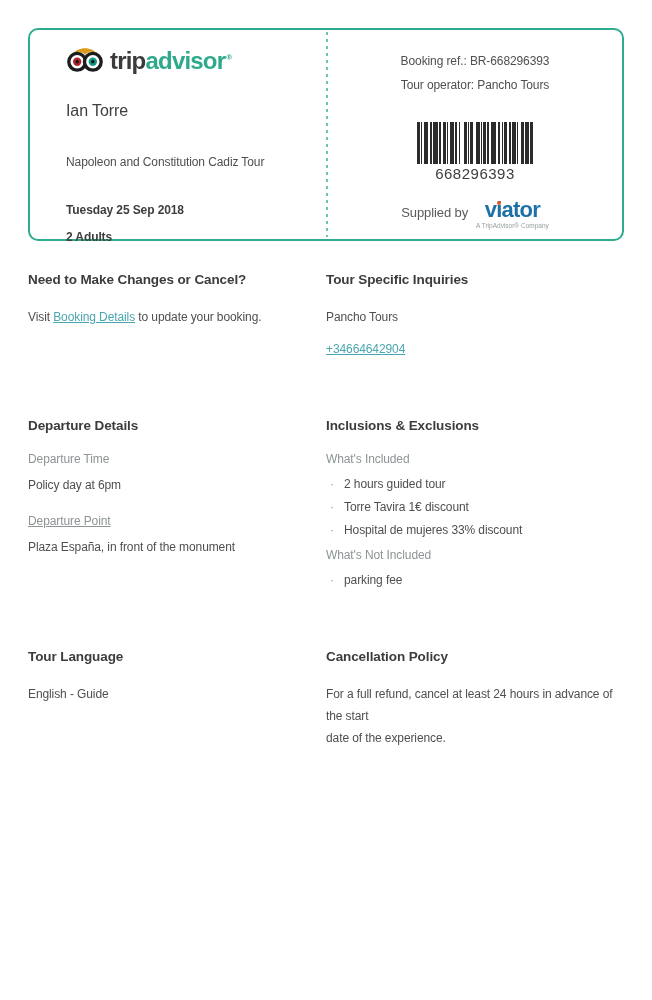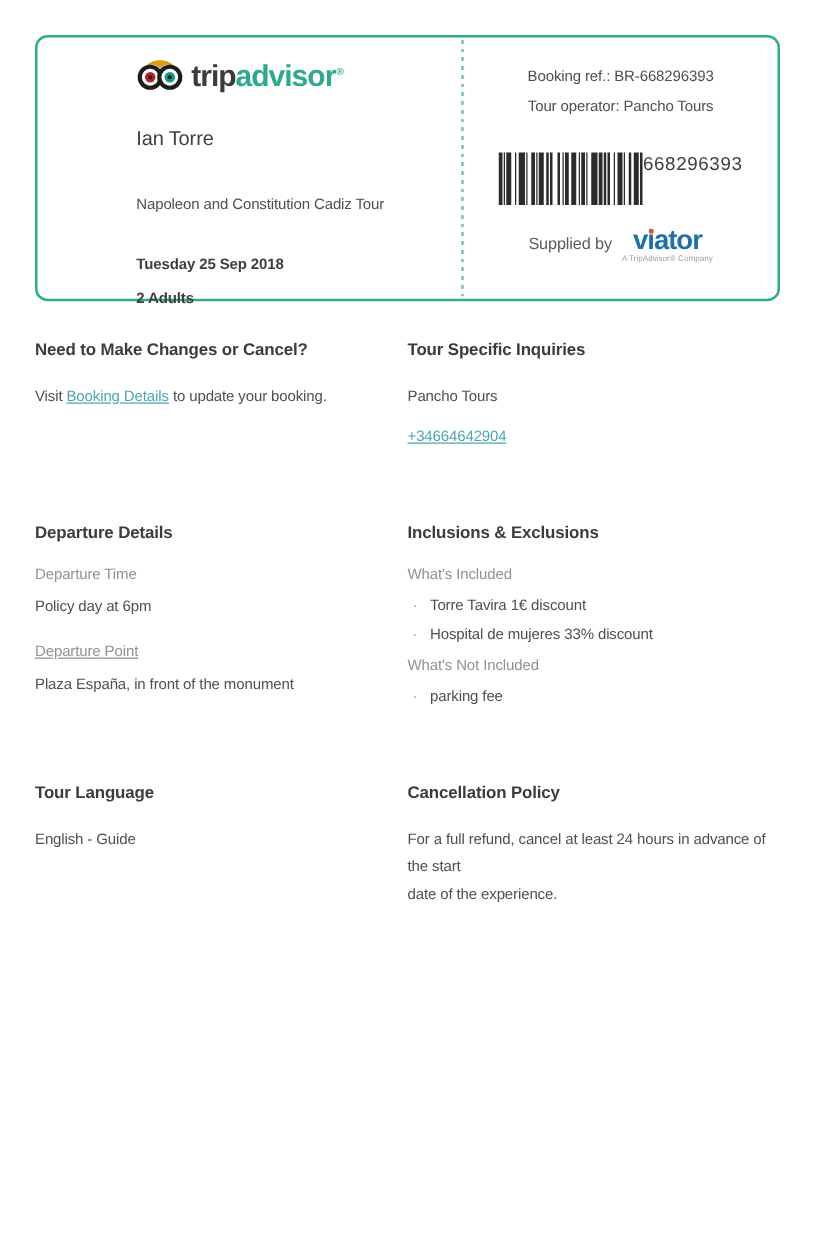--- a/index.html
+++ b/index.html
@@ -11,21 +11,20 @@
   }
 
   
   .ticket {
     margin:28px 28px 0 28px;
     height:213px;
     border:2px solid #2fac8e;
     border-radius:10px;
     display:flex;
     background:#fff;
-    padding-left:43px;
   }
   .ticket-left { width:296px; padding:8px 0 0 36px; }
   .divider {
     width:2px; margin:2px 0;
     background:repeating-linear-gradient(to bottom,#6cc6ab 0 3px,transparent 3px 7px);
   }
   .ticket-right {
     flex:1; display:flex; flex-direction:column; align-items:center;
     padding-top:24px;
   }
@@ -37,21 +36,21 @@
   .logo-reg { font-size:8px; color:#2fa98c; vertical-align:super; margin-left:1px; }
 
   .guest-name { margin-top:24px; font-size:16px; color:#3e3e3e; }
   .tour-name  { margin-top:35px; font-size:12px; color:#4f4f4f; }
   .tour-date  { margin-top:34px; font-size:12px; font-weight:700; color:#3e3e3e; }
   .tour-party { margin-top:13px; font-size:12px; font-weight:700; color:#3e3e3e; }
 
   .booking-ref, .tour-operator { font-size:12px; color:#4f4f4f; }
   .tour-operator { margin-top:10px; }
 
-  .barcode-block { margin-top:30px; display:flex; }
+  .barcode-block { margin-top:30px; display:flex; flex-direction:column; align-items:center; }
   .barcode-bars { display:flex; height:42px; }
   .bc-bar { background:#2b2b2b; height:100%; }
   .bc-gap { background:transparent; height:100%; }
   .barcode-number { font-size:15px; color:#3e3e3e; letter-spacing:0.5px; margin-top:1px; }
 
   .supplied-row { margin-top:17px; display:flex; align-items:flex-start; gap:8px; }
   .supplied-label { font-size:13px; color:#5a5a5a; margin-top:6px; }
   .viator-block { display:flex; flex-direction:column; align-items:center; }
   .viator-word {
     position:relative; font-size:22px; font-weight:700; letter-spacing:-0.8px;
@@ -216,20 +215,21 @@
       <div class="muted-label dep-label">Departure Time</div>
       <div class="dep-value">Policy day at 6pm</div>
       <div class="muted-label dep-label-2">Departure Point</div>
       <div class="dep-value">Plaza España, in front of the monument</div>
     </div>
     <div>
       <div class="sect-title">Inclusions &amp; Exclusions</div>
       <div class="muted-label">What's Included</div>
       <ul class="incl-list">
 
+      <li>2 hours guided tour</li>
           <li>Torre Tavira 1€ discount</li>
           <li>Hospital de mujeres 33% discount</li>
         </ul>
       <div class="muted-label not-incl-label">What's Not Included</div>
       <ul class="incl-list">
 
       <li>parking fee</li>
         </ul>
     </div>
   </div>

